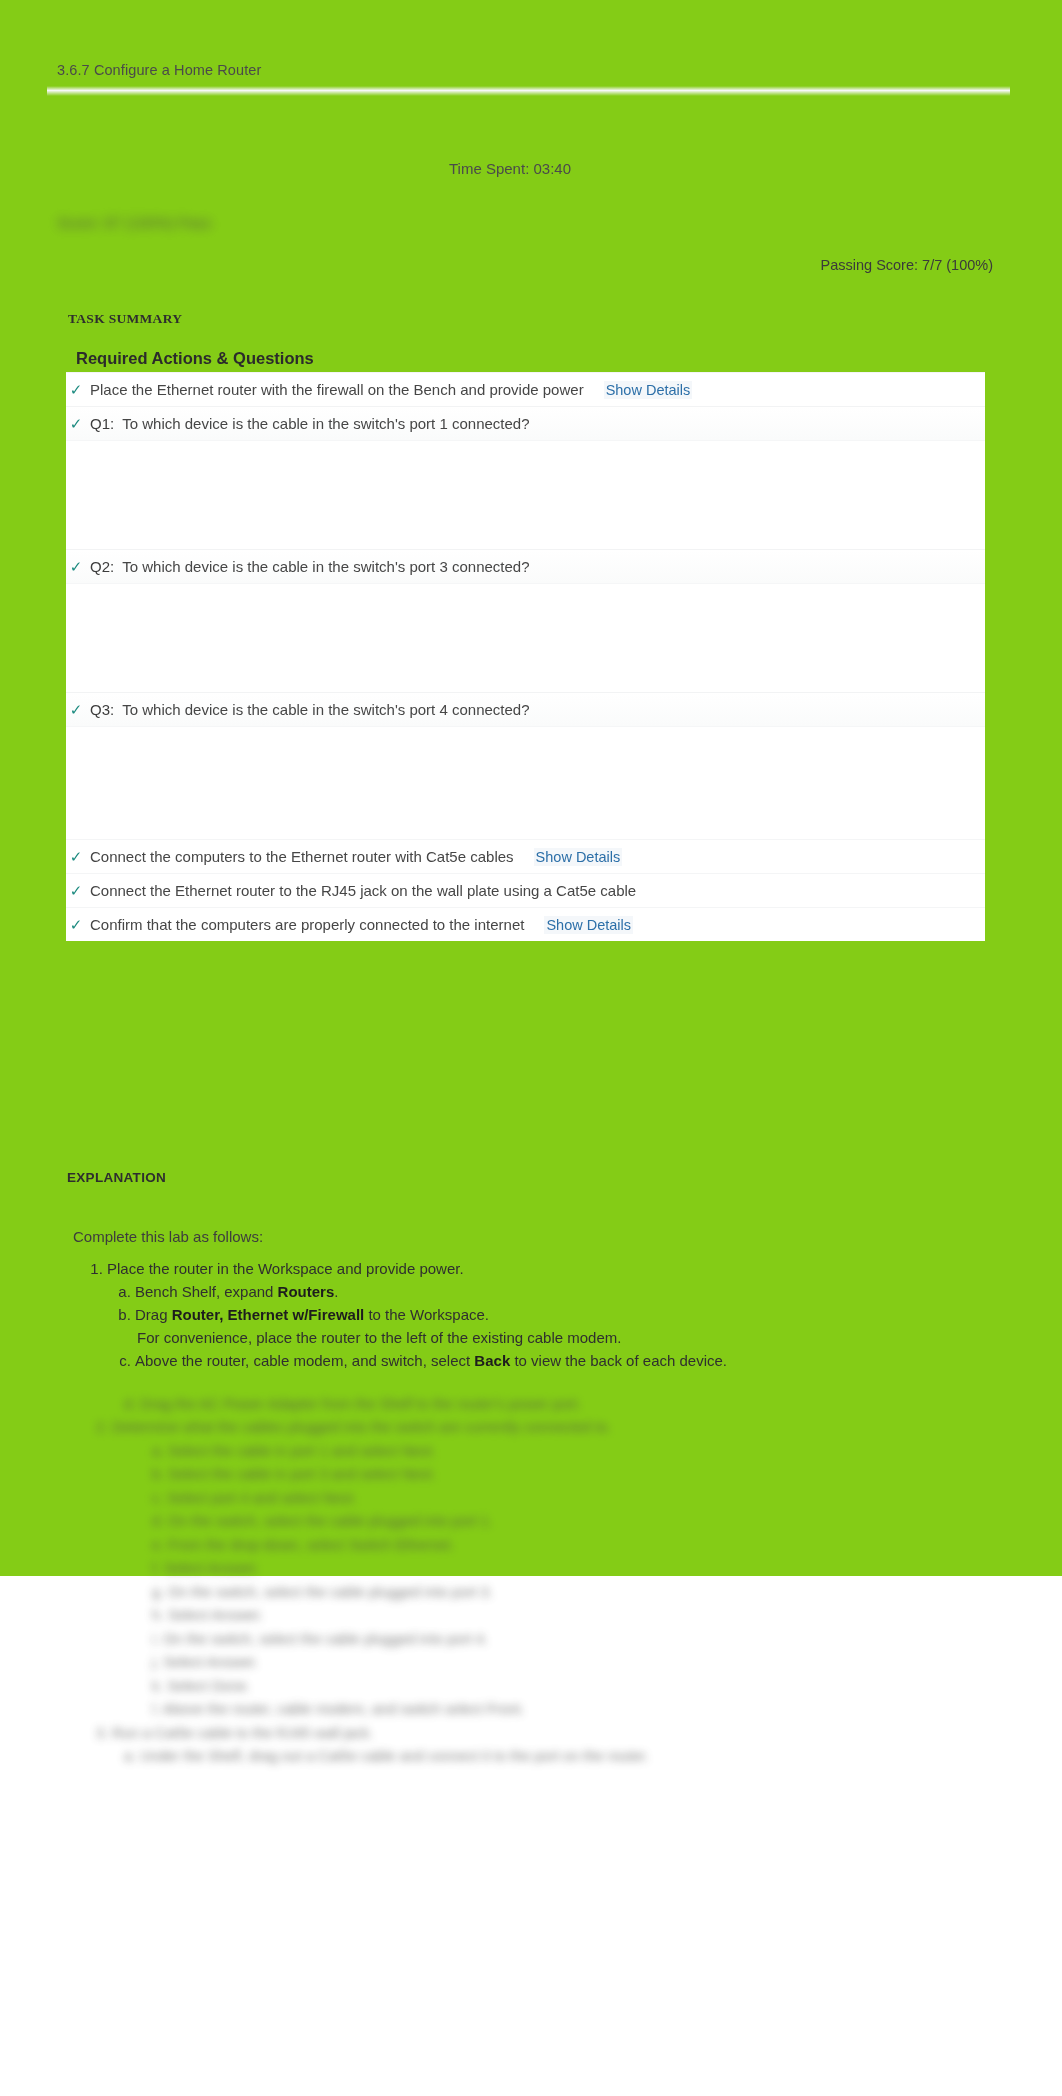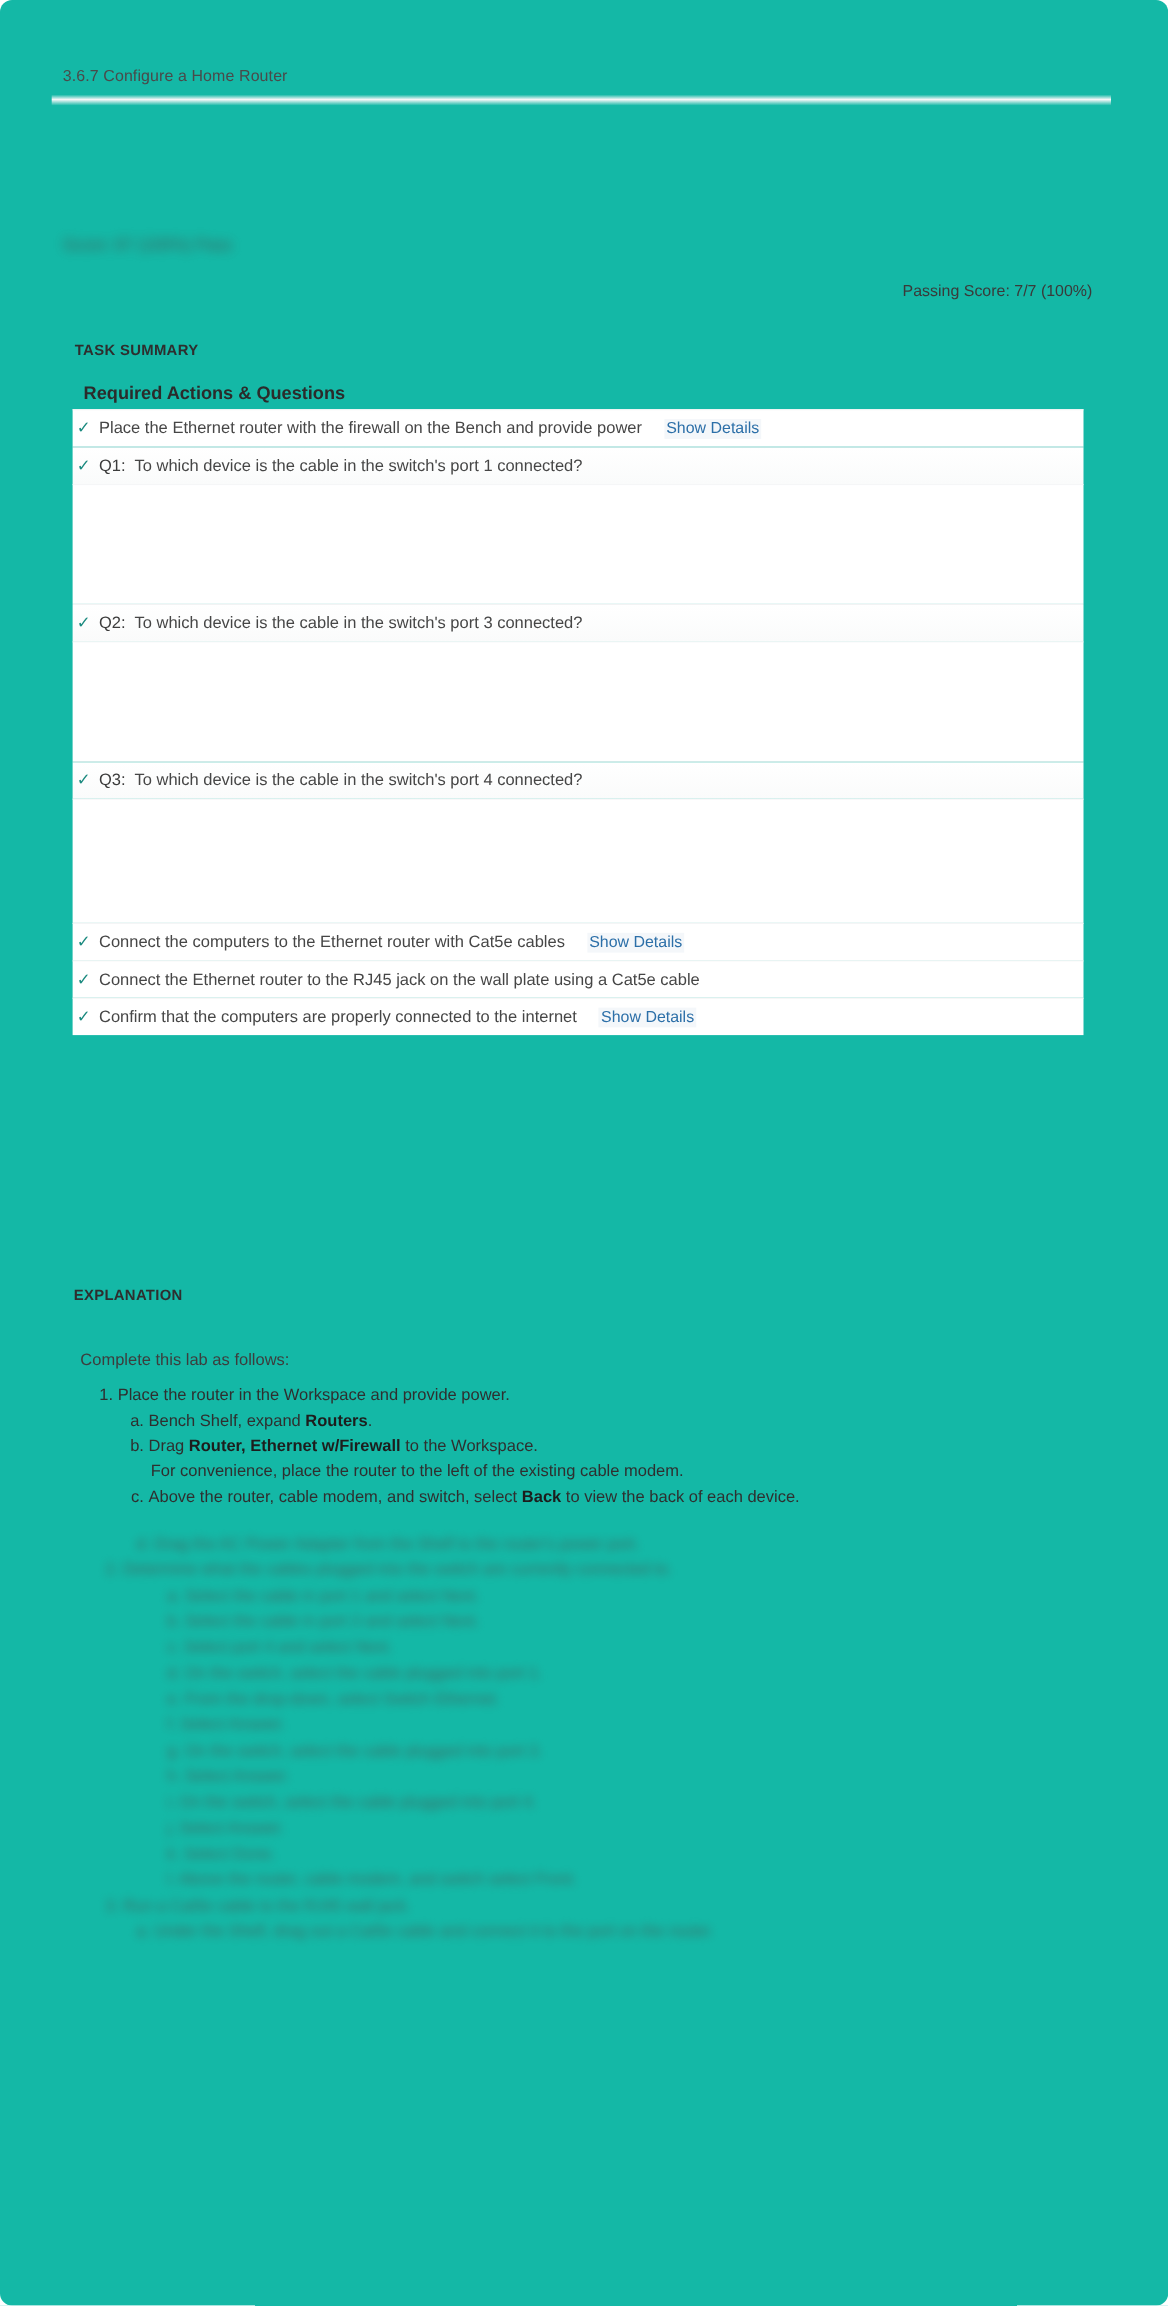--- a/index.html
+++ b/index.html
@@ -12,23 +12,22 @@
     height: 2096px;
     font-family: "Liberation Sans", sans-serif;
     color: #3a3a3a;
     position: relative;
     overflow: hidden;
   }
 
   .page {
     position: relative;
     width: 1062px;
-    height: 2096px;
-    background: #14b8a6;
-    border-radius: 11px;
+    height: 1576px;
+    background: #84cc16;
   }
 
   
   .breadcrumb {
     position: absolute;
     left: 57px;
     top: 62px;
     font-size: 14.5px;
     color: #4a4a4a;
     letter-spacing: .1px;
@@ -96,21 +95,21 @@
   }
 
   
   .section-label {
     position: absolute;
     font-size: 13.5px;
     font-weight: 700;
     color: #2e2e2e;
     letter-spacing: .3px;
   }
-  #task-summary-label { left: 68px; top: 311px; }
+  #task-summary-label { left: 68px; top: 311px; font-family: Liberation Serif, serif; }
   #explanation-label  { left: 67px; top: 1170px; }
 
   .subhead {
     position: absolute;
     left: 76px;
     top: 349px;
     font-size: 16.5px;
     font-weight: 700;
     color: #2b2b2b;
   }
@@ -221,20 +220,21 @@
   .blurred-block .ind3 { padding-left: 86px; }
 </style>
 </head>
 <body>
 
 <div class="page">
 
   <div class="breadcrumb">3.6.7 Configure a Home Router</div>
   <div class="breadcrumb-rule"></div>
 
+  <div class="time-spent">Time Spent: 03:40</div>
 
   <div class="score-row">
     <div class="your-score">
       <span>Score: 87 (100%) Pass</span>
     </div>
     <div class="passing-score">Passing Score: 7/7 (100%)</div>
   </div>
 
   <div class="section-label" id="task-summary-label">TASK SUMMARY</div>
   <div class="subhead">Required Actions &amp; Questions</div>

